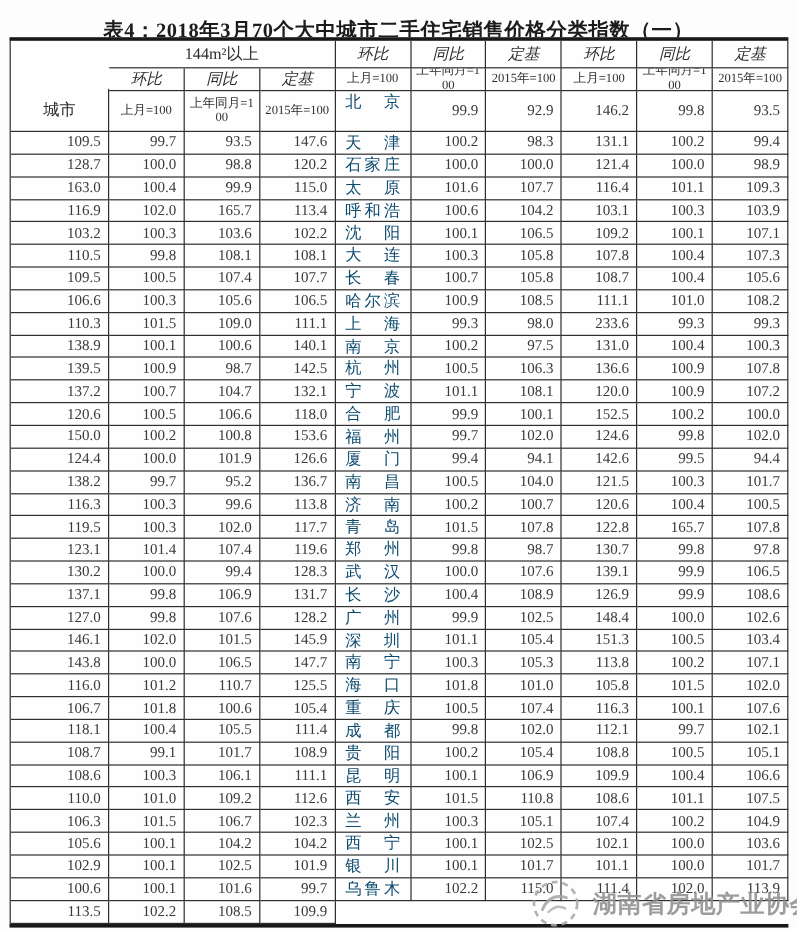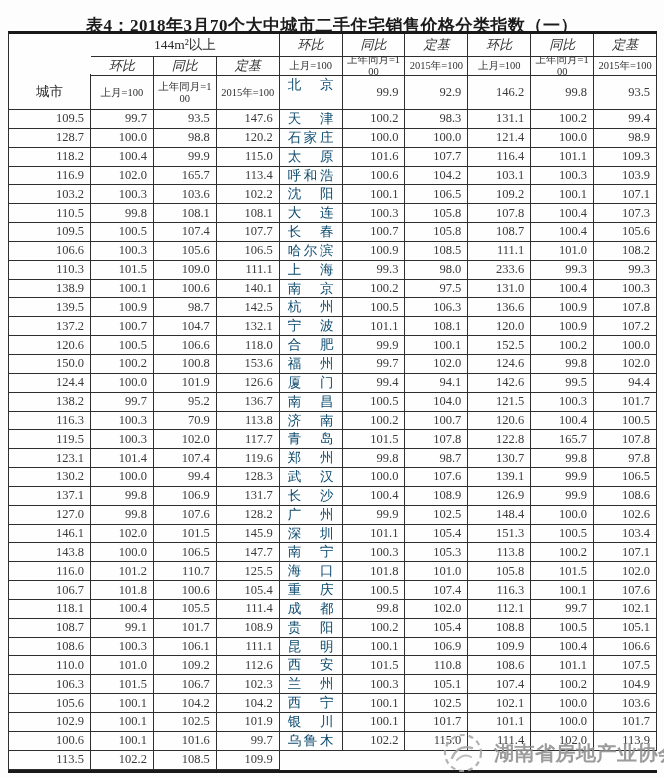--- a/index.html
+++ b/index.html
@@ -120,21 +120,21 @@
     <div class="c num">128.7</div>
     <div class="c num">100.0</div>
     <div class="c num">98.8</div>
     <div class="c num">120.2</div>
     <div class="c city">石家庄</div>
     <div class="c num">100.0</div>
     <div class="c num">100.0</div>
     <div class="c num">121.4</div>
     <div class="c num">100.0</div>
     <div class="c num">98.9</div>
-    <div class="c num">118.2</div>
+    <div class="c num">163.0</div>
     <div class="c num">100.4</div>
     <div class="c num">99.9</div>
     <div class="c num">115.0</div>
     <div class="c city">太原</div>
     <div class="c num">101.6</div>
     <div class="c num">107.7</div>
     <div class="c num">116.4</div>
     <div class="c num">101.1</div>
     <div class="c num">109.3</div>
     <div class="c num">116.9</div>
@@ -262,21 +262,21 @@
     <div class="c num">95.2</div>
     <div class="c num">136.7</div>
     <div class="c city">南昌</div>
     <div class="c num">100.5</div>
     <div class="c num">104.0</div>
     <div class="c num">121.5</div>
     <div class="c num">100.3</div>
     <div class="c num">101.7</div>
     <div class="c num">116.3</div>
     <div class="c num">100.3</div>
-    <div class="c num">70.9</div>
+    <div class="c num">99.6</div>
     <div class="c num">113.8</div>
     <div class="c city">济南</div>
     <div class="c num">100.2</div>
     <div class="c num">100.7</div>
     <div class="c num">120.6</div>
     <div class="c num">100.4</div>
     <div class="c num">100.5</div>
     <div class="c num">119.5</div>
     <div class="c num">100.3</div>
     <div class="c num">102.0</div>

